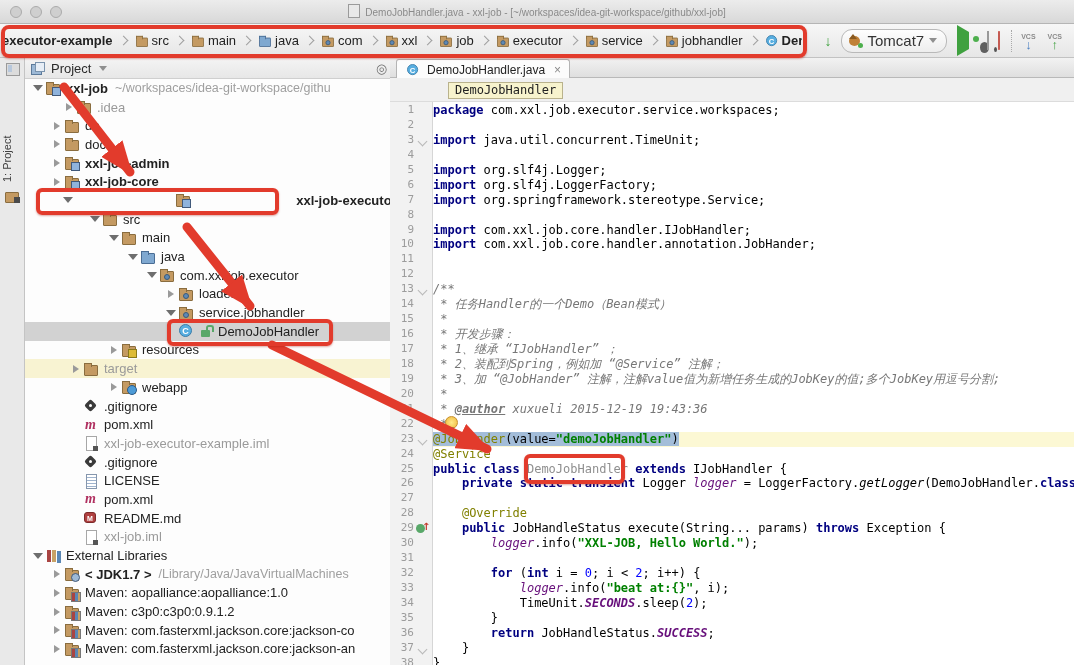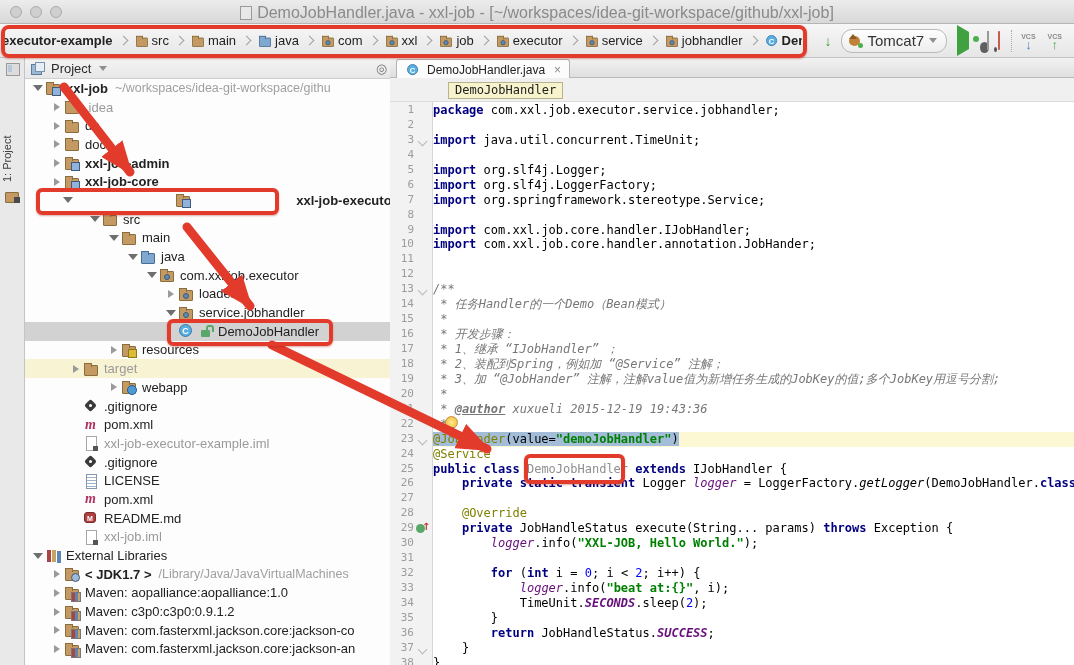--- a/index.html
+++ b/index.html
@@ -3,21 +3,21 @@
 <meta charset="utf-8">
 <style>
   html,body{margin:0;padding:0;background:#fff;}
   #app{position:relative;width:1074px;height:665px;overflow:hidden;font-family:"Liberation Sans",sans-serif;
        -webkit-font-smoothing:antialiased;background:#fff;}
   
   #titlebar{position:absolute;left:0;top:0;width:1074px;height:24px;
     background:linear-gradient(#ececec,#d8d8d8);border-bottom:1px solid #b5b5b5;box-sizing:border-box;}
   .lights{position:absolute;left:10px;top:6px;display:flex;gap:8px;}
   .light{width:12px;height:12px;border-radius:50%;background:#cfcfcf;border:1px solid #ababab;box-sizing:border-box;}
-  #wtitle{position:absolute;left:0;right:0;top:4px;text-align:center;font-size:16px;color:#8a8a8a;white-space:nowrap;}
+  #wtitle{position:absolute;left:0;right:0;top:4px;text-align:center;font-size:10px;color:#8a8a8a;white-space:nowrap;}
   .doc-ic{display:inline-block;width:10px;height:12px;border:1px solid #9a9a9a;background:#e8e8e8;vertical-align:-2px;margin-right:5px;}
   
   #navbar{position:absolute;left:0;top:24px;width:1074px;height:34px;
     background:linear-gradient(#f7f7f7,#e6e6e6);border-bottom:1px solid #c2c2c2;box-sizing:border-box;padding-left:48px;}
   #crumbs{position:absolute;left:2px;top:0;height:33px;display:flex;align-items:center;white-space:nowrap;overflow:hidden;max-width:800px;}
   .crumb{display:flex;align-items:center;font-size:13px;color:#222;cursor:default;}
   .crumb.b{font-weight:bold;}
   .crumb .ticon{margin-right:4px;}
   .chev{width:6px;height:6px;border-top:1.5px solid #9f9f9f;border-right:1.5px solid #9f9f9f;
         transform:rotate(45deg);margin:0 7px;flex:none;}
@@ -274,21 +274,21 @@
     </div>
     <div id="tree">
         <div class="trow" style="padding-left: 6px;">
           <span class="tarr open"></span>
           <span class="ticon module">
             <i></i>
           </span>
           <span class="lab b">xxl-job</span>
           <span class="suffix">~/workspaces/idea-git-workspace/githu</span>
         </div>
-        <div class="trow" style="padding-left: 25px;">
+        <div class="trow" style="padding-left: 37px;">
           <span class="tarr closed"></span>
           <span class="ticon folder"><i></i></span>
           <span class="lab gray">.idea</span>
         </div>
         <div class="trow" style="padding-left: 25px;">
           <span class="tarr closed"></span>
           <span class="ticon folder"><i></i></span>
           <span class="lab">db</span>
         </div>
         <div class="trow" style="padding-left: 25px;">
@@ -473,21 +473,21 @@
         <span class="lbl">DemoJobHandler.java</span>
         <span class="x">×</span>
       </div>
     </div>
     <div id="crumbstrip">
       <span id="etag">DemoJobHandler</span>
     </div>
     <div id="codearea">
       <div id="gutterbg"></div>
       <div id="lines">
-          <div class="cl"><span class="gut">1</span><span class="fold"></span><span class="code"><span class="c-kw">package</span><span class="c-pl"> com.xxl.job.executor.service.jobhandler;</span></span></div>
+          <div class="cl"><span class="gut">1</span><span class="fold"></span><span class="code"><span class="c-kw">package</span><span class="c-pl"> com.xxl.job.executor.service.workspaces;</span></span></div>
           <div class="cl"><span class="gut">2</span><span class="fold"></span><span class="code"></span></div>
           <div class="cl"><span class="gut">3</span><span class="fold"><span class="foldmark"></span></span><span class="code"><span class="c-kw">import</span><span class="c-pl"> java.util.concurrent.TimeUnit;</span></span></div>
           <div class="cl"><span class="gut">4</span><span class="fold"></span><span class="code"></span></div>
           <div class="cl"><span class="gut">5</span><span class="fold"></span><span class="code"><span class="c-kw">import</span><span class="c-pl"> org.slf4j.Logger;</span></span></div>
           <div class="cl"><span class="gut">6</span><span class="fold"></span><span class="code"><span class="c-kw">import</span><span class="c-pl"> org.slf4j.LoggerFactory;</span></span></div>
           <div class="cl"><span class="gut">7</span><span class="fold"></span><span class="code"><span class="c-kw">import</span><span class="c-pl"> org.springframework.stereotype.Service;</span></span></div>
           <div class="cl"><span class="gut">8</span><span class="fold"></span><span class="code"></span></div>
           <div class="cl"><span class="gut">9</span><span class="fold"></span><span class="code"><span class="c-kw">import</span><span class="c-pl"> com.xxl.job.core.handler.IJobHandler;</span></span></div>
           <div class="cl"><span class="gut">10</span><span class="fold"></span><span class="code"><span class="c-kw">import</span><span class="c-pl"> com.xxl.job.core.handler.annotation.JobHander;</span></span></div>
           <div class="cl"><span class="gut">11</span><span class="fold"></span><span class="code"></span></div>
@@ -501,21 +501,21 @@
           <div class="cl"><span class="gut">19</span><span class="fold"></span><span class="code"><span class="c-com"> * 3、加 “@JobHander” 注解，注解value值为新增任务生成的JobKey的值;多个JobKey用逗号分割;</span></span></div>
           <div class="cl"><span class="gut">20</span><span class="fold"></span><span class="code"><span class="c-com"> *</span></span></div>
           <div class="cl"><span class="gut">21</span><span class="fold"></span><span class="code"><span class="c-com"> * </span><span class="c-tag">@author</span><span class="c-com"> xuxueli 2015-12-19 19:43:36</span></span></div>
           <div class="cl"><span class="gut">22</span><span class="fold"></span><span class="code"><span class="c-com"> */</span></span></div>
           <div class="cl caret"><span class="gut">23</span><span class="fold"><span class="foldmark"></span></span><span class="code"><span class="selbg"><span class="c-ann">@JobHander</span><span class="c-pl">(value=</span><span class="c-str">"demoJobHandler"</span><span class="c-pl">)</span></span></span></div>
           <div class="cl"><span class="gut">24</span><span class="fold"></span><span class="code"><span class="c-ann">@Service</span></span></div>
           <div class="cl"><span class="gut">25</span><span class="fold"></span><span class="code"><span class="c-kw">public class</span><span class="c-gray"> DemoJobHandler </span><span class="c-kw">extends</span><span class="c-pl"> IJobHandler {</span></span></div>
           <div class="cl"><span class="gut">26</span><span class="fold"></span><span class="code"><span class="c-pl">    </span><span class="c-kw">private static transient</span><span class="c-pl"> Logger </span><span class="c-fld">logger</span><span class="c-pl"> = LoggerFactory.</span><span class="c-meth">getLogger</span><span class="c-pl">(DemoJobHandler.</span><span class="c-kw">class</span></span></div>
           <div class="cl"><span class="gut">27</span><span class="fold"></span><span class="code"></span></div>
           <div class="cl"><span class="gut">28</span><span class="fold"></span><span class="code"><span class="c-pl">    </span><span class="c-ann">@Override</span></span></div>
-          <div class="cl"><span class="gut">29</span><span class="fold"><span class="ovr"></span></span><span class="code"><span class="c-pl">    </span><span class="c-kw">private</span><span class="c-pl"> JobHandleStatus execute(String... params) </span><span class="c-kw">throws</span><span class="c-pl"> Exception {</span></span></div>
+          <div class="cl"><span class="gut">29</span><span class="fold"><span class="ovr"></span></span><span class="code"><span class="c-pl">    </span><span class="c-kw">public</span><span class="c-pl"> JobHandleStatus execute(String... params) </span><span class="c-kw">throws</span><span class="c-pl"> Exception {</span></span></div>
           <div class="cl"><span class="gut">30</span><span class="fold"></span><span class="code"><span class="c-pl">        </span><span class="c-fld">logger</span><span class="c-pl">.info(</span><span class="c-str">"XXL-JOB, Hello World."</span><span class="c-pl">);</span></span></div>
           <div class="cl"><span class="gut">31</span><span class="fold"></span><span class="code"></span></div>
           <div class="cl"><span class="gut">32</span><span class="fold"></span><span class="code"><span class="c-pl">        </span><span class="c-kw">for</span><span class="c-pl"> (</span><span class="c-kw">int</span><span class="c-pl"> i = </span><span class="c-num">0</span><span class="c-pl">; i &lt; </span><span class="c-num">2</span><span class="c-pl">; i++) {</span></span></div>
           <div class="cl"><span class="gut">33</span><span class="fold"></span><span class="code"><span class="c-pl">            </span><span class="c-fld">logger</span><span class="c-pl">.info(</span><span class="c-str">"beat at:{}"</span><span class="c-pl">, i);</span></span></div>
           <div class="cl"><span class="gut">34</span><span class="fold"></span><span class="code"><span class="c-pl">            TimeUnit.</span><span class="c-sf">SECONDS</span><span class="c-pl">.sleep(</span><span class="c-num">2</span><span class="c-pl">);</span></span></div>
           <div class="cl"><span class="gut">35</span><span class="fold"></span><span class="code"><span class="c-pl">        }</span></span></div>
           <div class="cl"><span class="gut">36</span><span class="fold"></span><span class="code"><span class="c-pl">        </span><span class="c-kw">return</span><span class="c-pl"> JobHandleStatus.</span><span class="c-sf">SUCCESS</span><span class="c-pl">;</span></span></div>
           <div class="cl"><span class="gut">37</span><span class="fold"><span class="foldmark"></span></span><span class="code"><span class="c-pl">    }</span></span></div>
           <div class="cl"><span class="gut">38</span><span class="fold"></span><span class="code"><span class="c-pl">}</span></span></div>
         </div>

